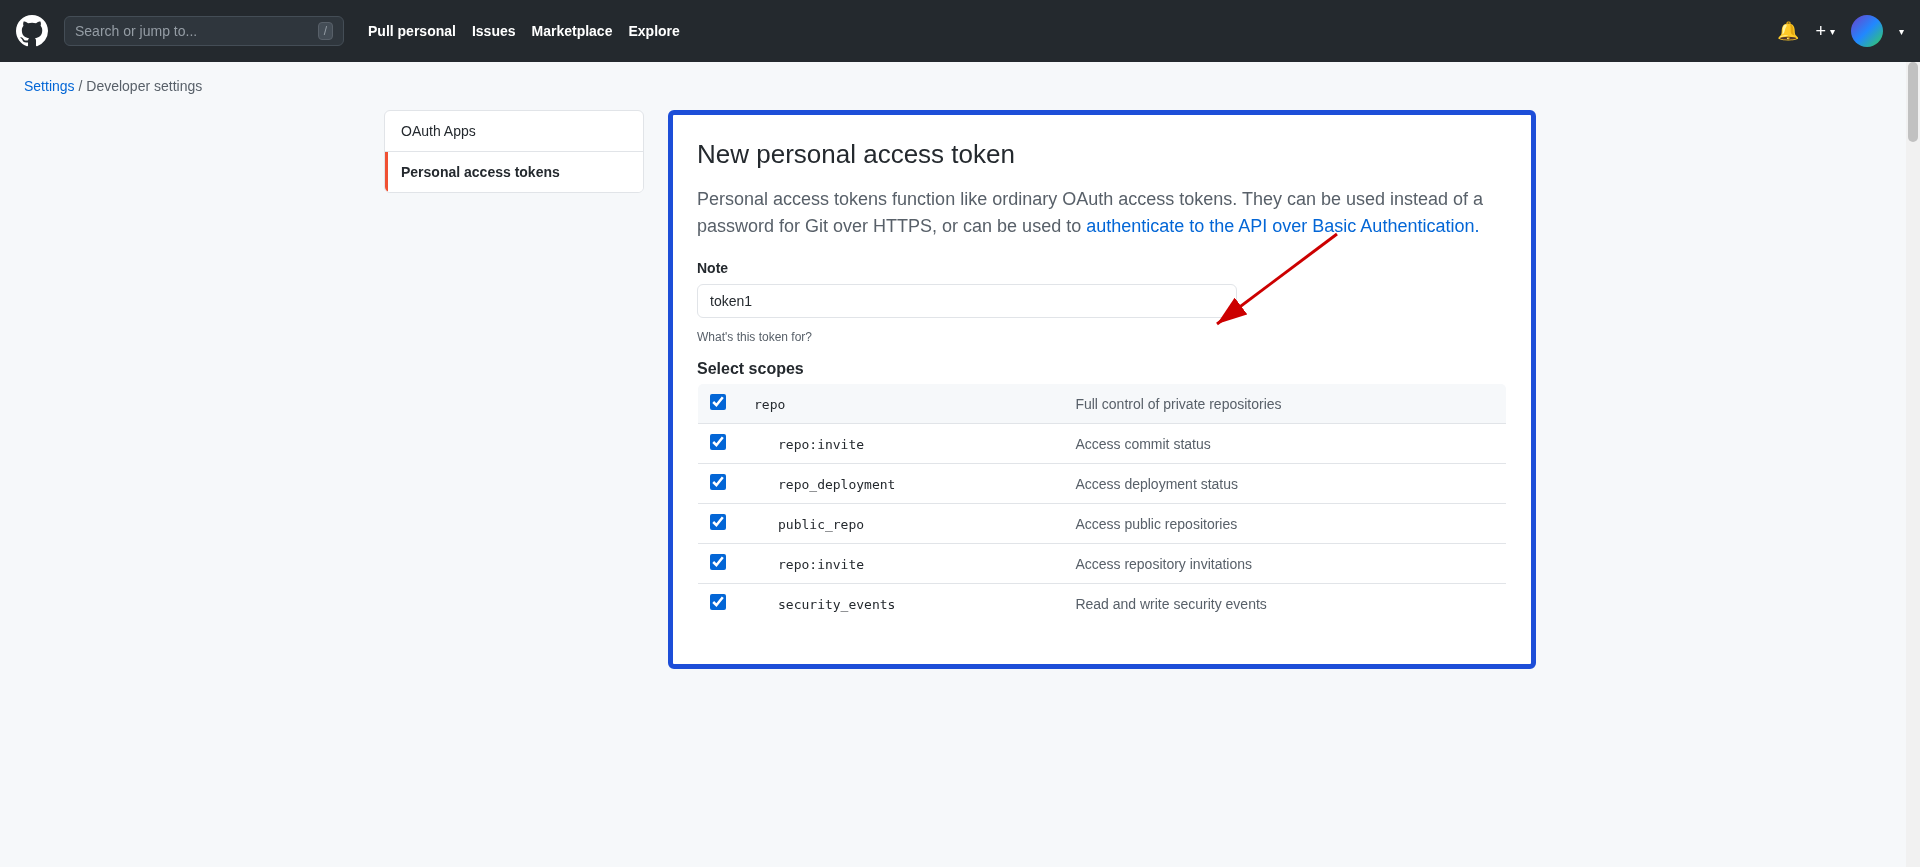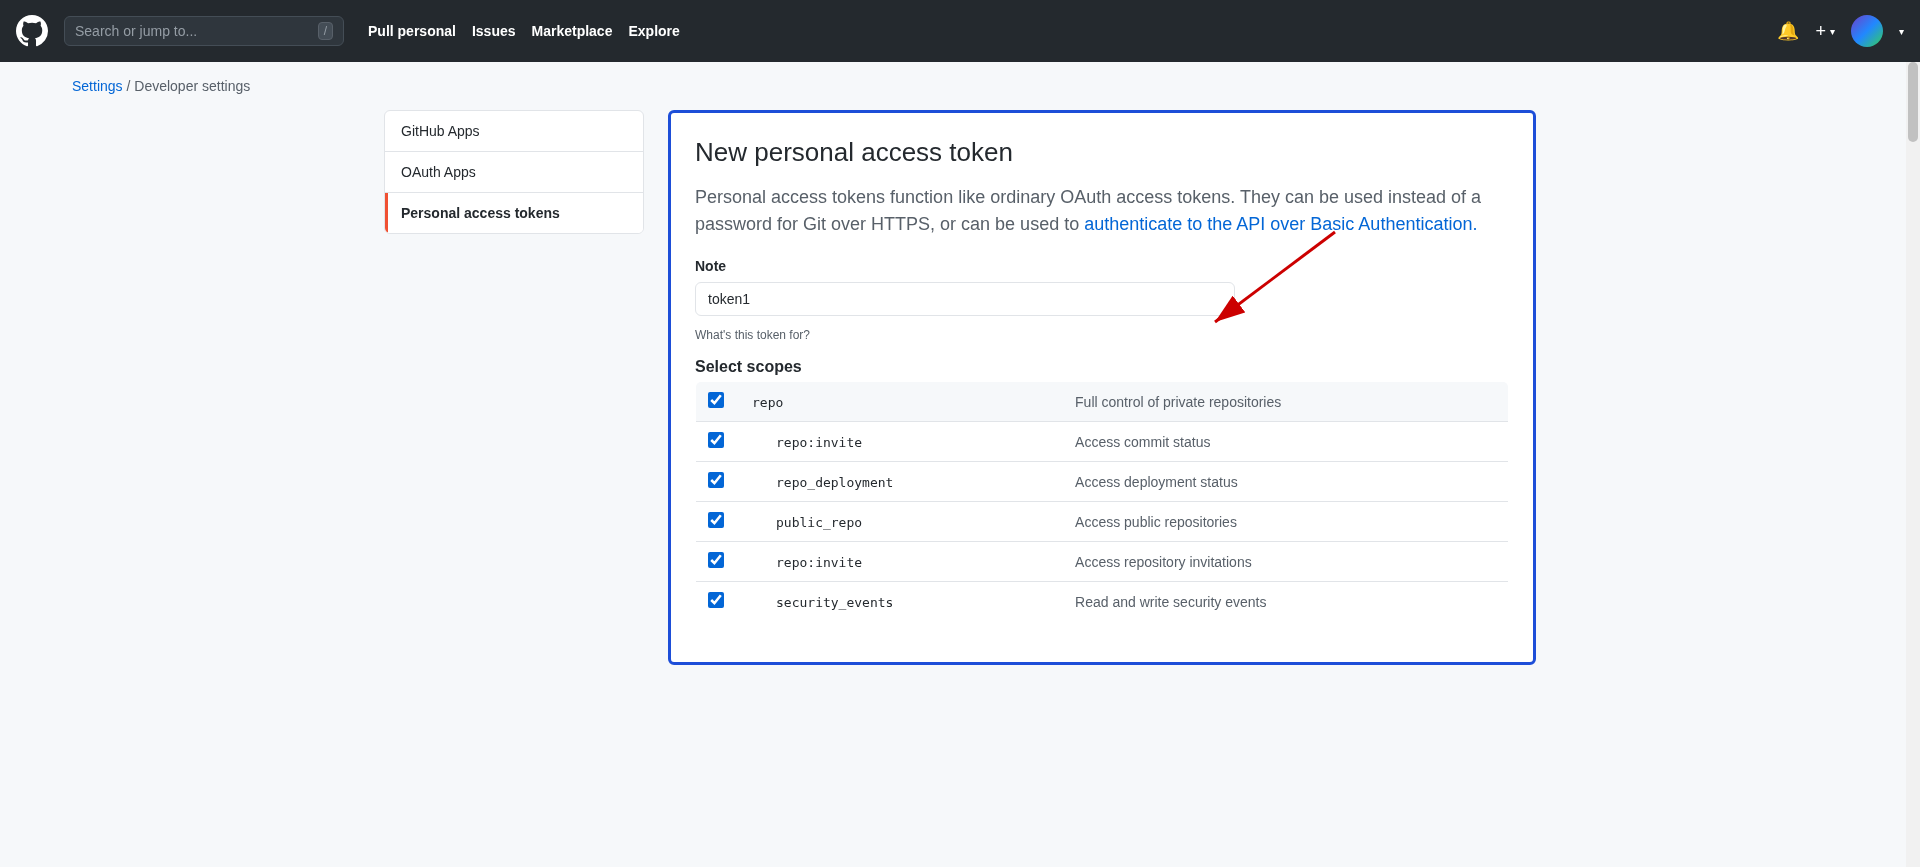--- a/index.html
+++ b/index.html
@@ -86,21 +86,20 @@
       height: 32px;
       border-radius: 50%;
       background: linear-gradient(135deg, #6e40c9 0%, #2188ff 50%, #34d058 100%);
       cursor: pointer;
     }
 
     
     .breadcrumb {
       padding: 16px 24px;
       font-size: 14px;
-      margin-left: 48px;
     }
     .breadcrumb a { color: #0366d6; text-decoration: none; }
     .breadcrumb span { color: #586069; }
 
     
     .page-layout {
       display: flex;
       max-width: 1200px;
       margin: 0 auto;
       padding: 0 24px 40px 24px;
@@ -133,21 +132,21 @@
       font-weight: 600;
       border-left: 3px solid #f05133;
       padding-left: 13px;
     }
 
     
     .main-content {
       flex: 1;
       background: #fff;
       padding: 24px;
-      border: 3px solid #1d4ed8;
+      border: 5px solid #1d4ed8;
       border-radius: 6px;
     }
 
     .page-title {
       font-size: 26px;
       font-weight: 300;
       color: #24292e;
       margin-bottom: 16px;
     }
 
@@ -305,21 +304,20 @@
 
 <div class="breadcrumb">
   <a>Settings</a>
   <span> / </span>
   <span>Developer settings</span>
 </div>
 
 <div class="page-layout">
 
   <nav class="sidebar">
-    <a class="sidebar-item">GitHub Apps</a>
     <a class="sidebar-item">OAuth Apps</a>
     <a class="sidebar-item active">Personal access tokens</a>
   </nav>
 
   <main class="main-content">
     <h1 class="page-title">New personal access token</h1>
 
     <p class="description">
       <span>Personal access tokens function like ordinary OAuth access tokens. They can be used instead of a password for Git over HTTPS, or can be used to</span>
       <a>authenticate to the API over Basic Authentication.</a>

